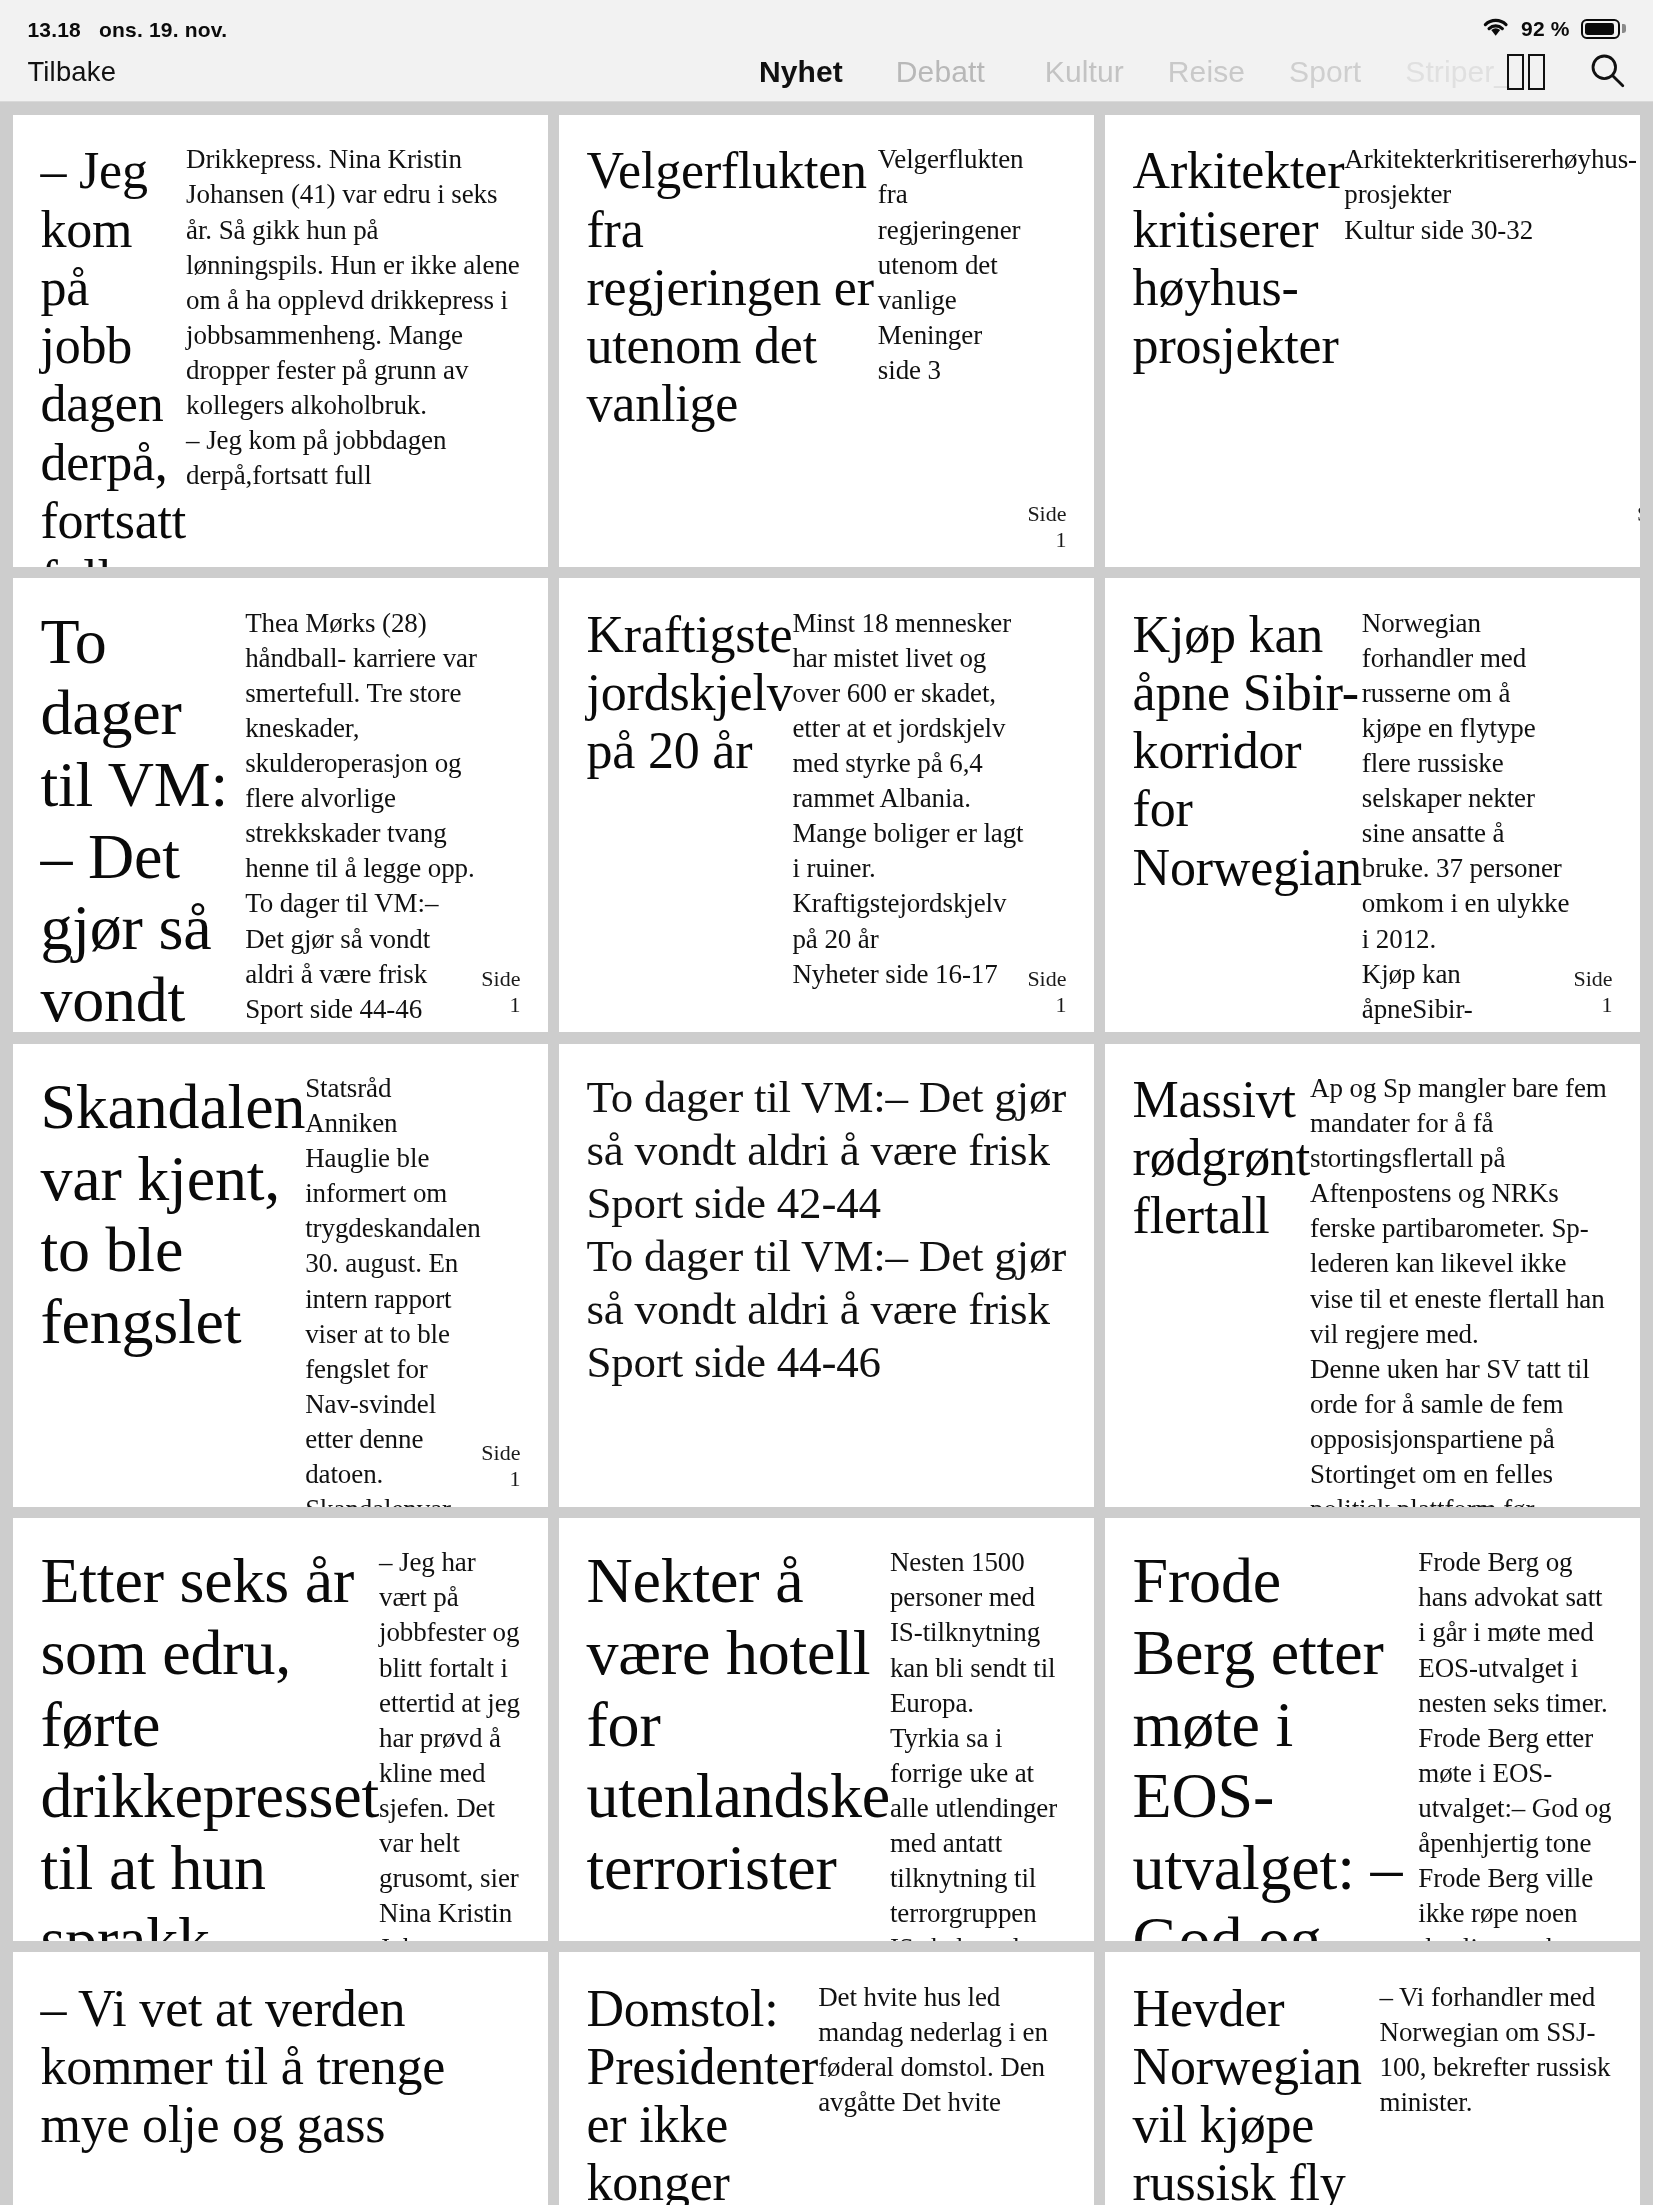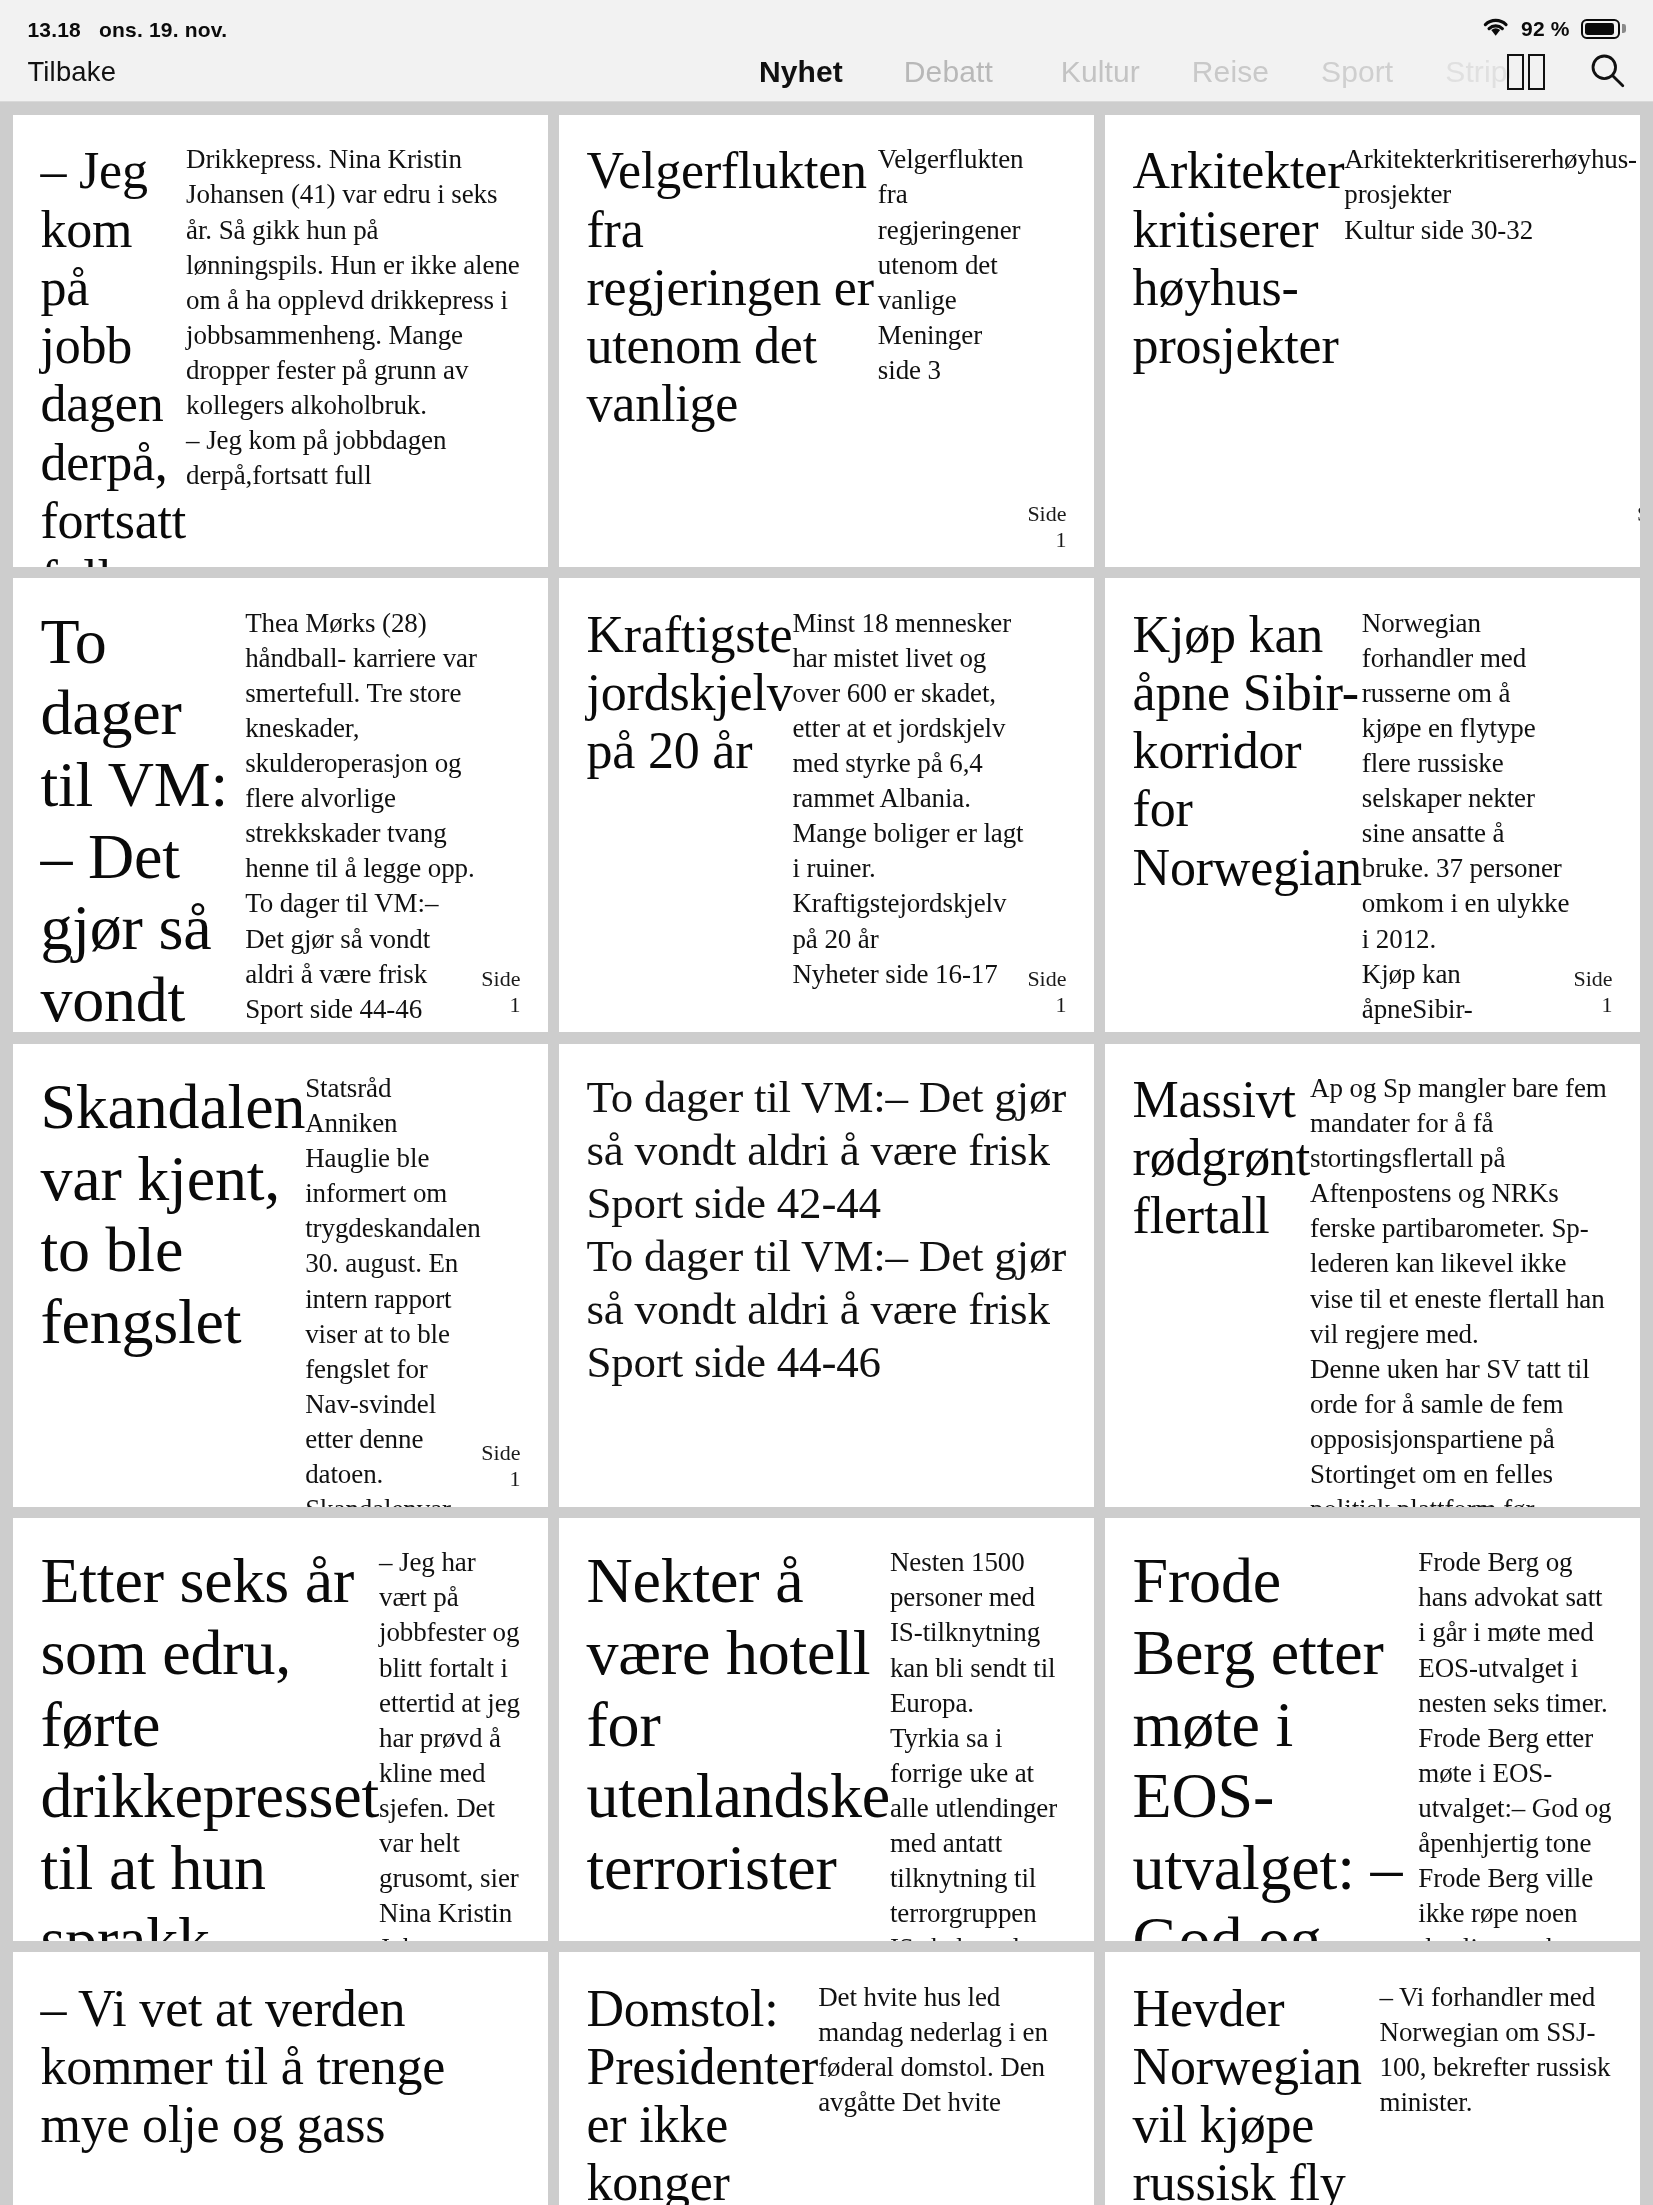--- a/index.html
+++ b/index.html
@@ -72,21 +72,21 @@
     font-size: 27.4px;
     color: #111;
     font-weight: 400;
     letter-spacing: 0.2px;
   }
   .tabs {
     position: absolute;
     left: 759px;
     display: flex;
     align-items: baseline;
-    gap: 8px;
+    gap: 0;
     white-space: nowrap;
     overflow: hidden;
     width: 751px;
   }
   .tab {
     font-size: 30px;
     color: #b6b6b6;
     font-weight: 500;
     padding-right: 44px;
     letter-spacing: 0.1px;

